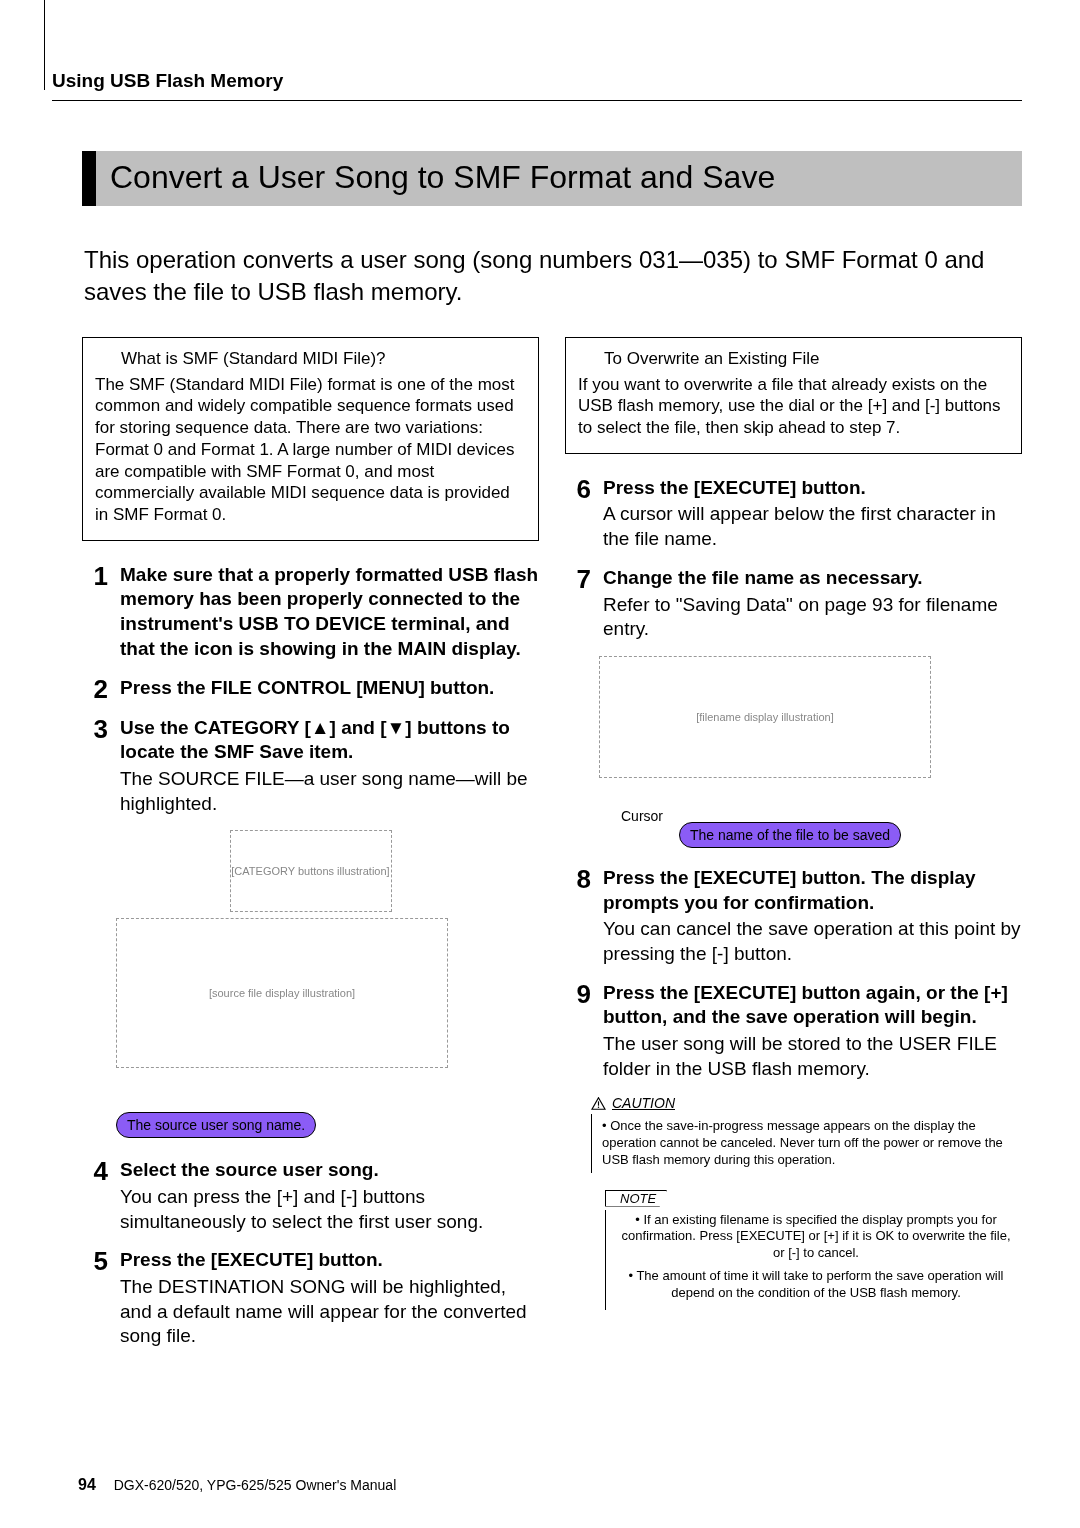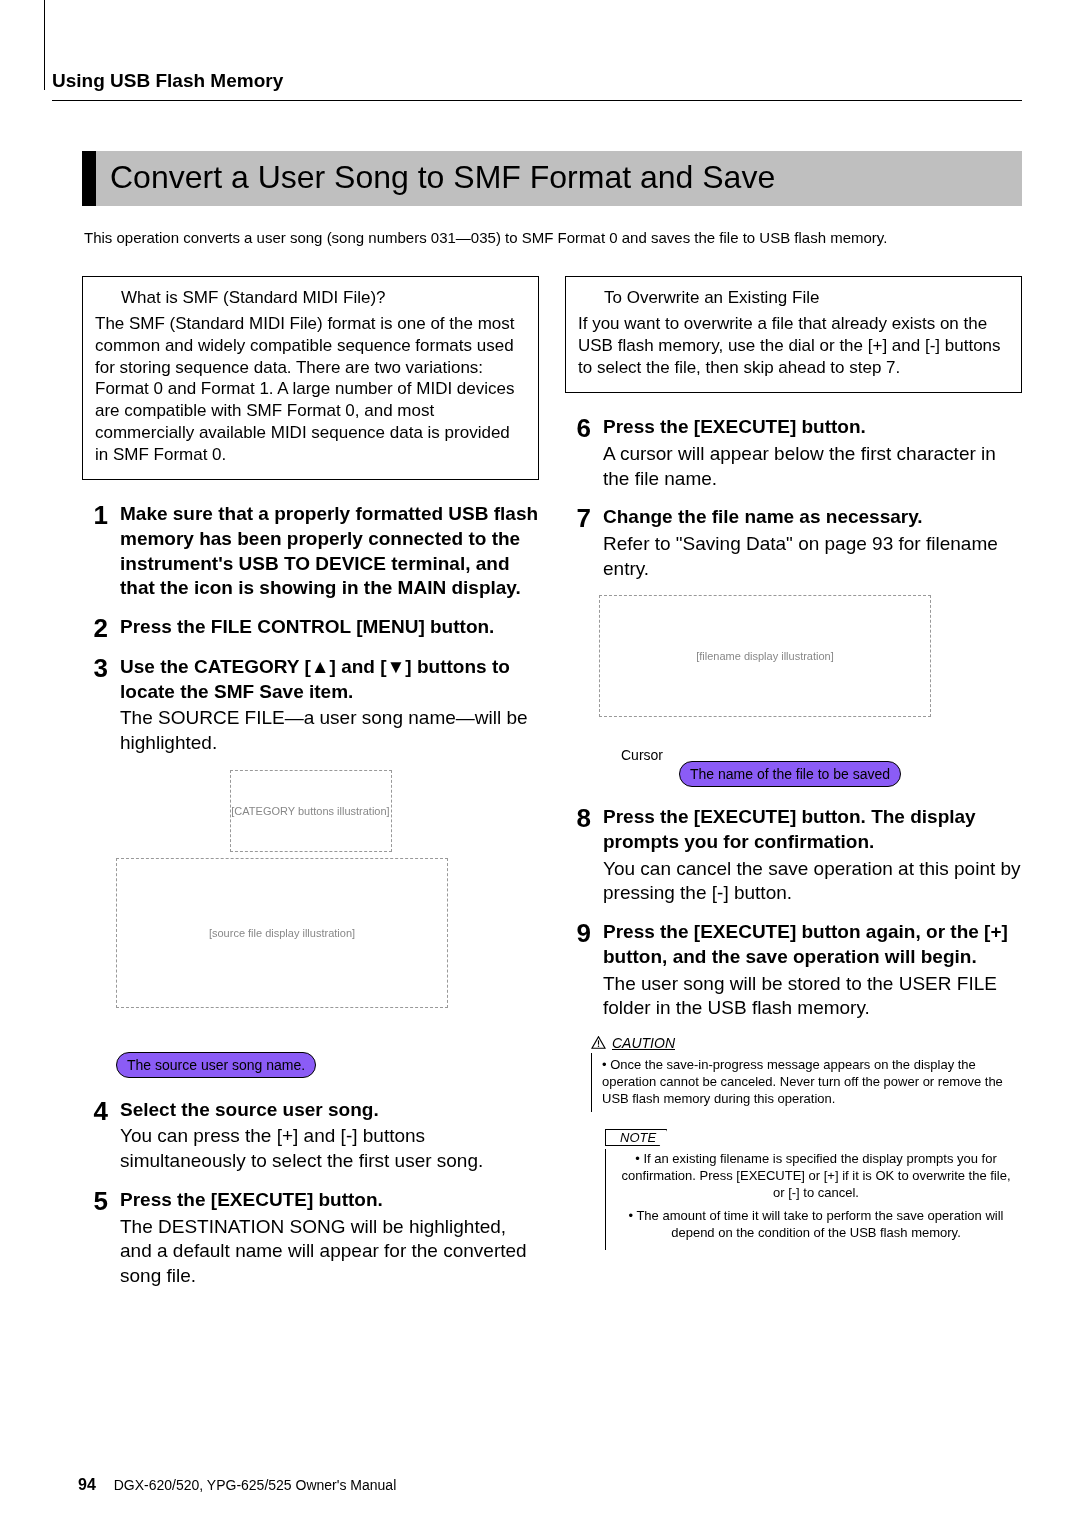--- a/index.html
+++ b/index.html
@@ -22,31 +22,31 @@
     font-weight:bold;
     font-size:19px;
     margin:0 0 8px -30px;
   }
   .page > hr.hr-head{
     border:none;border-top:1.6px solid #000;
     margin:4px 0 50px -30px;
   }
   .title-block{
     display:flex;align-items:stretch;
-    margin-bottom:22px;
+    margin-bottom:38px;
   }
   .title-bar{
     width:14px;background:#000;flex:0 0 auto;
   }
   .title-main{
     background:#bfbfbf;flex:1;padding:8px 20px 10px 14px;
     font-size:32px;font-family:Arial,Helvetica,sans-serif;
   }
   .intro{
-    font-size:15px;line-height:1.35;
+    font-size:24px;line-height:1.35;
     margin:0 0 28px 2px;
   }
   .columns{
     display:flex;gap:26px;
   }
   .col{flex:1;min-width:0;}
   .box{
     border:1.2px solid #000;
     padding:10px 12px 14px 12px;
     font-size:17px;line-height:1.28;

